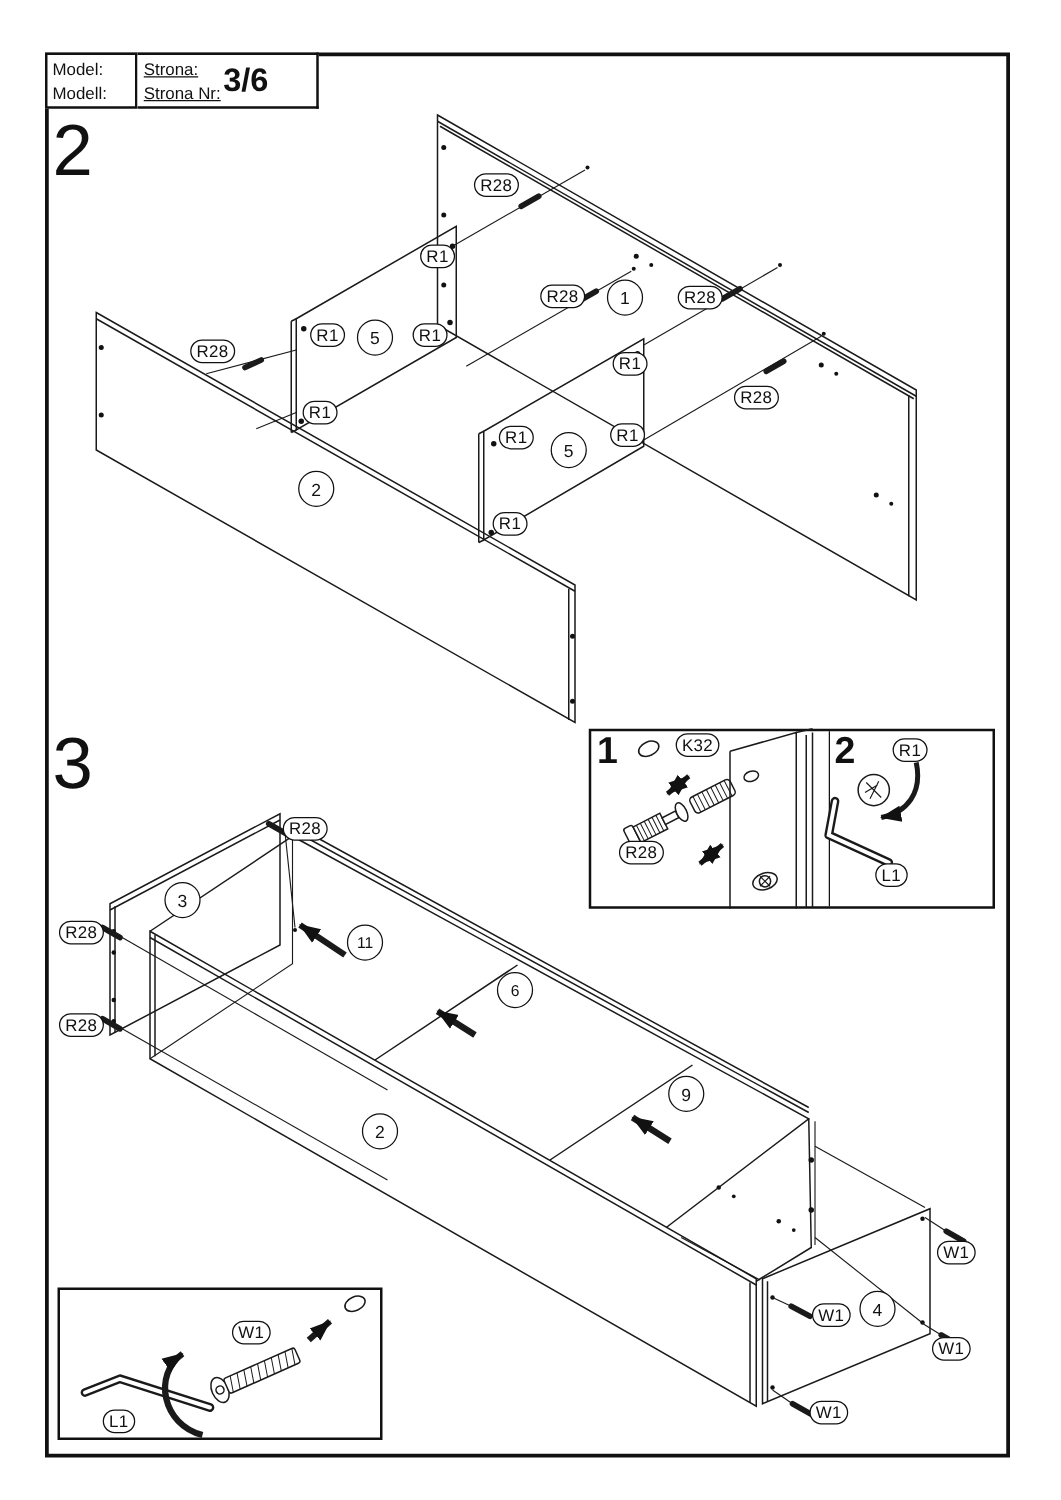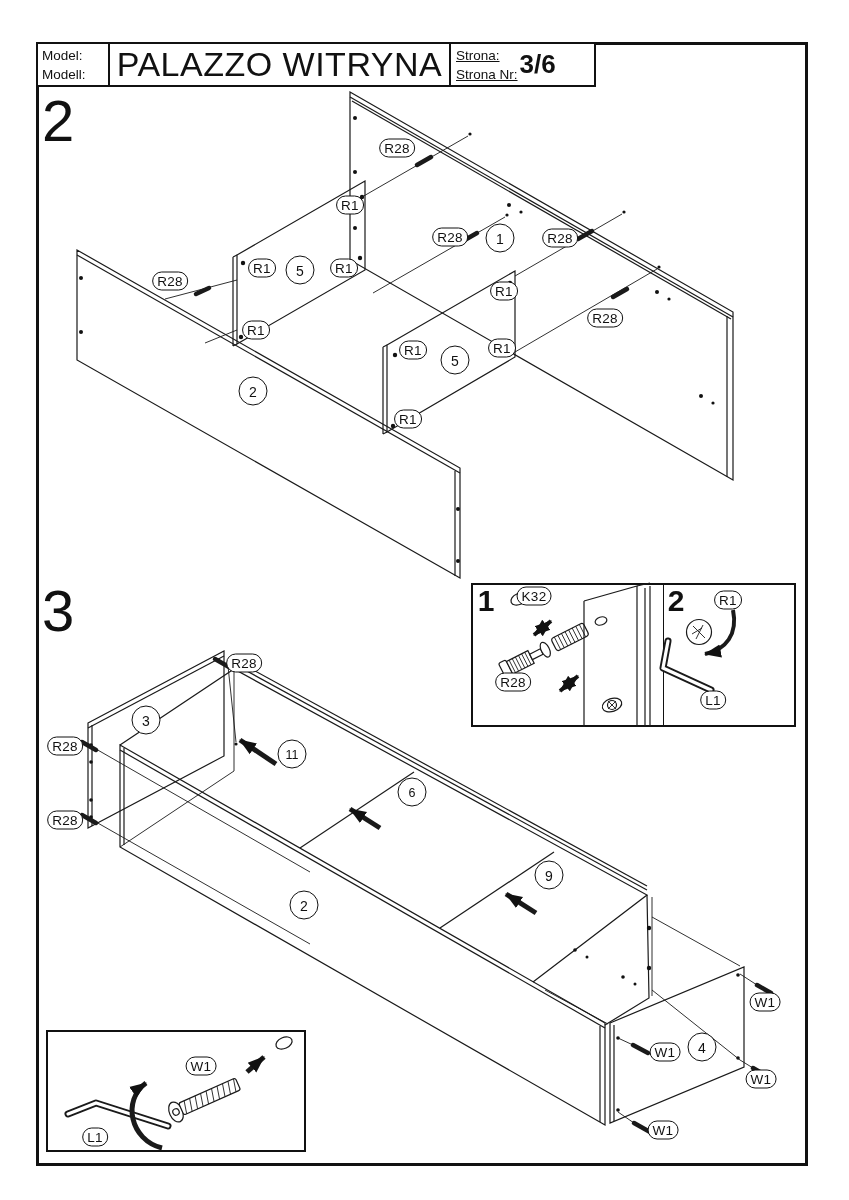--- a/index.html
+++ b/index.html
@@ -46,21 +46,20 @@
 </head>
 <body>
 
 <div class="frame"></div>
 
 <div class="tb">
   <div class="tb-cell tb-model">
     <div>Model:</div>
     <div>Modell:</div>
   </div>
-  <div class="tb-cell tb-product">PALAZZO WITRYNA</div>
   <div class="tb-cell tb-page">
     <div class="tb-page-labels">
       <div>Strona:</div>
       <div>Strona Nr:</div>
     </div>
     <div class="tb-page-num">3/6</div>
   </div>
 </div>
 
 <div class="stepnum" style="left:42px;top:92px;">2</div>
@@ -291,20 +290,20 @@
     <div class="co pill" style="left: 65px; top: 820px;">R28</div>
     <div class="co circle" style="left: 412px; top: 792px; font-size: 12.5px;">6</div>
     <div class="co circle" style="left: 549px; top: 875px;">9</div>
     <div class="co circle" style="left: 304px; top: 905px;">2</div>
     <div class="co pill" style="left: 765px; top: 1002px;">W1</div>
     <div class="co pill" style="left: 665px; top: 1052px;">W1</div>
     <div class="co circle" style="left: 702px; top: 1047px;">4</div>
     <div class="co pill" style="left: 761px; top: 1079px;">W1</div>
     <div class="co pill" style="left: 663px; top: 1130px;">W1</div>
     <div class="co number" style="left: 486px; top: 601px;">1</div>
-    <div class="co pill" style="left: 534px; top: 596px;">K32</div>
+    <div class="co pill" style="left: 558px; top: 596px;">K32</div>
     <div class="co pill" style="left: 513px; top: 682px;">R28</div>
     <div class="co number" style="left: 676px; top: 601px;">2</div>
     <div class="co pill" style="left: 728px; top: 600px;">R1</div>
     <div class="co pill" style="left: 713px; top: 700px;">L1</div>
     <div class="co pill" style="left: 201px; top: 1066px;">W1</div>
     <div class="co pill" style="left: 95px; top: 1137px;">L1</div>
   </div>
 
 </body></html>

